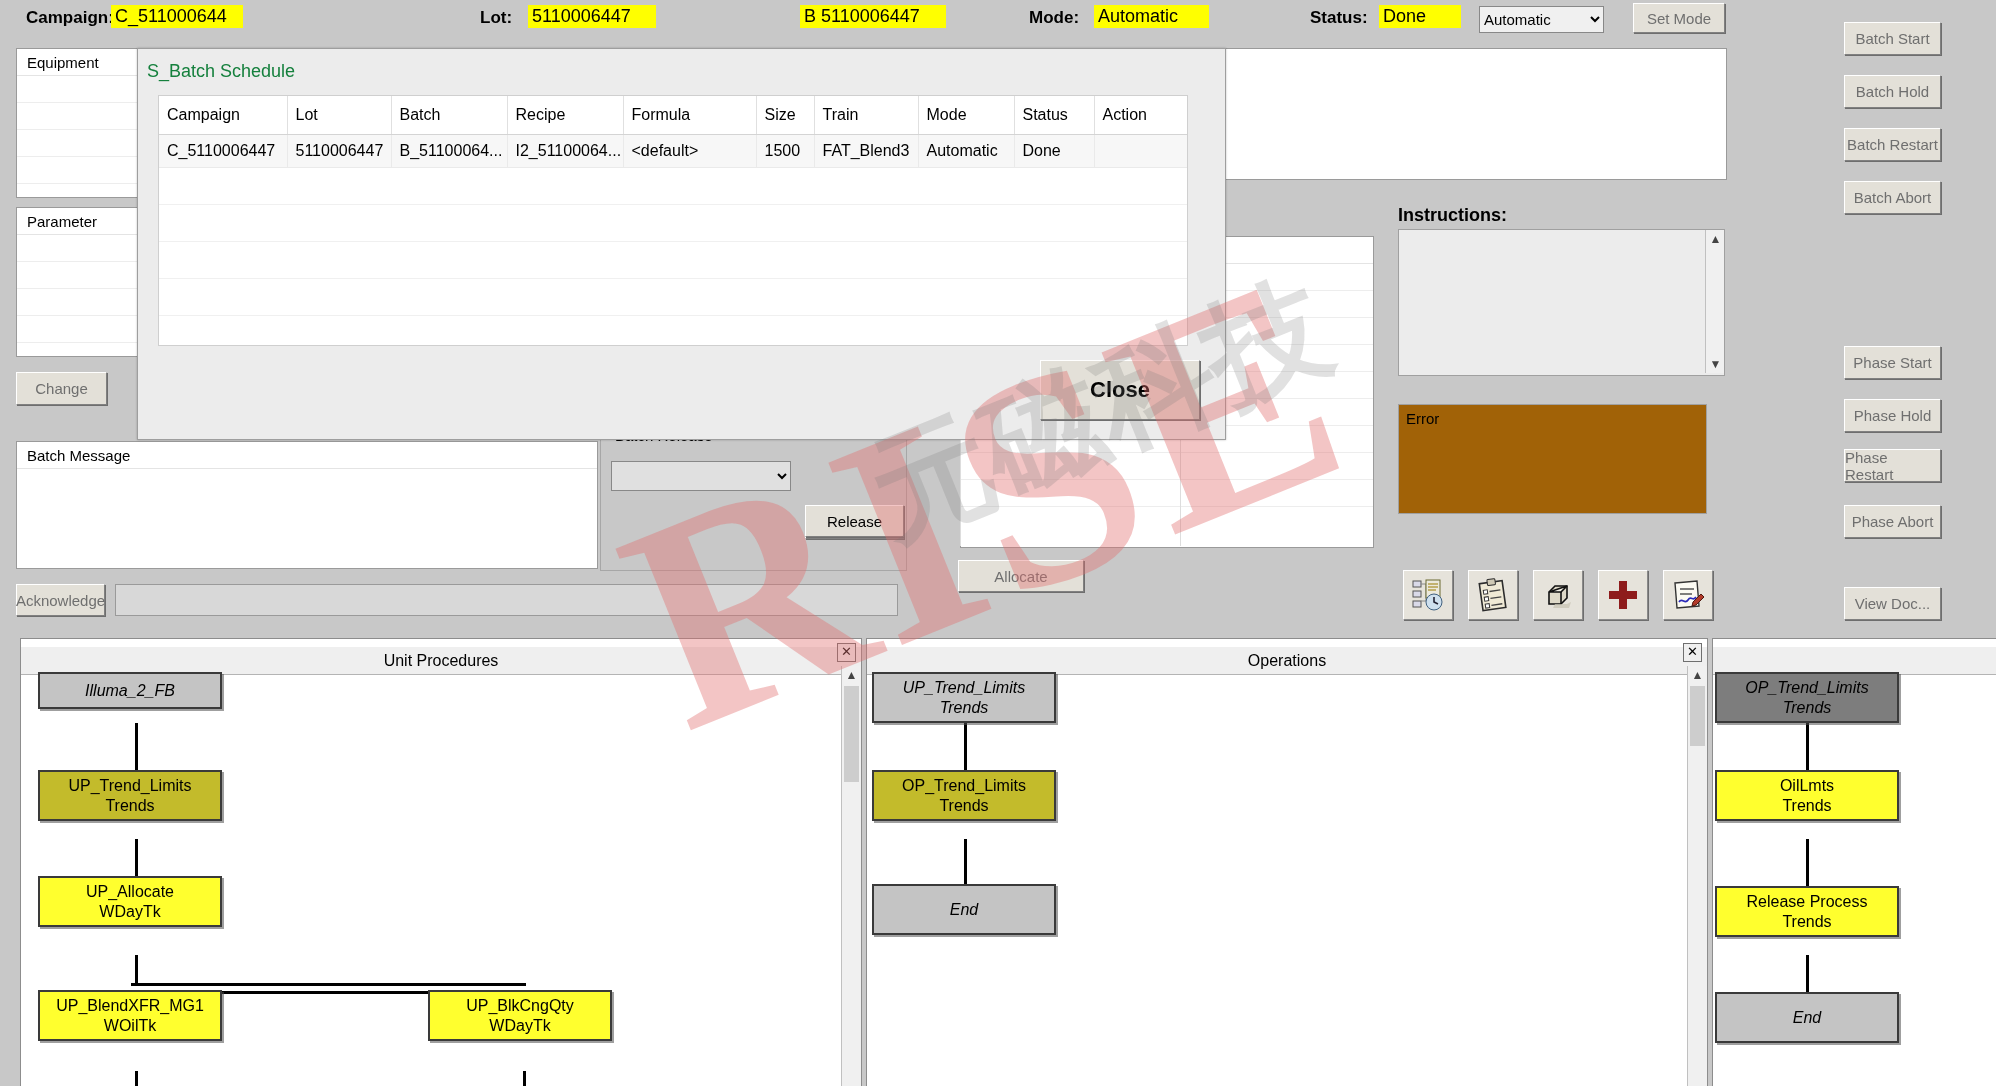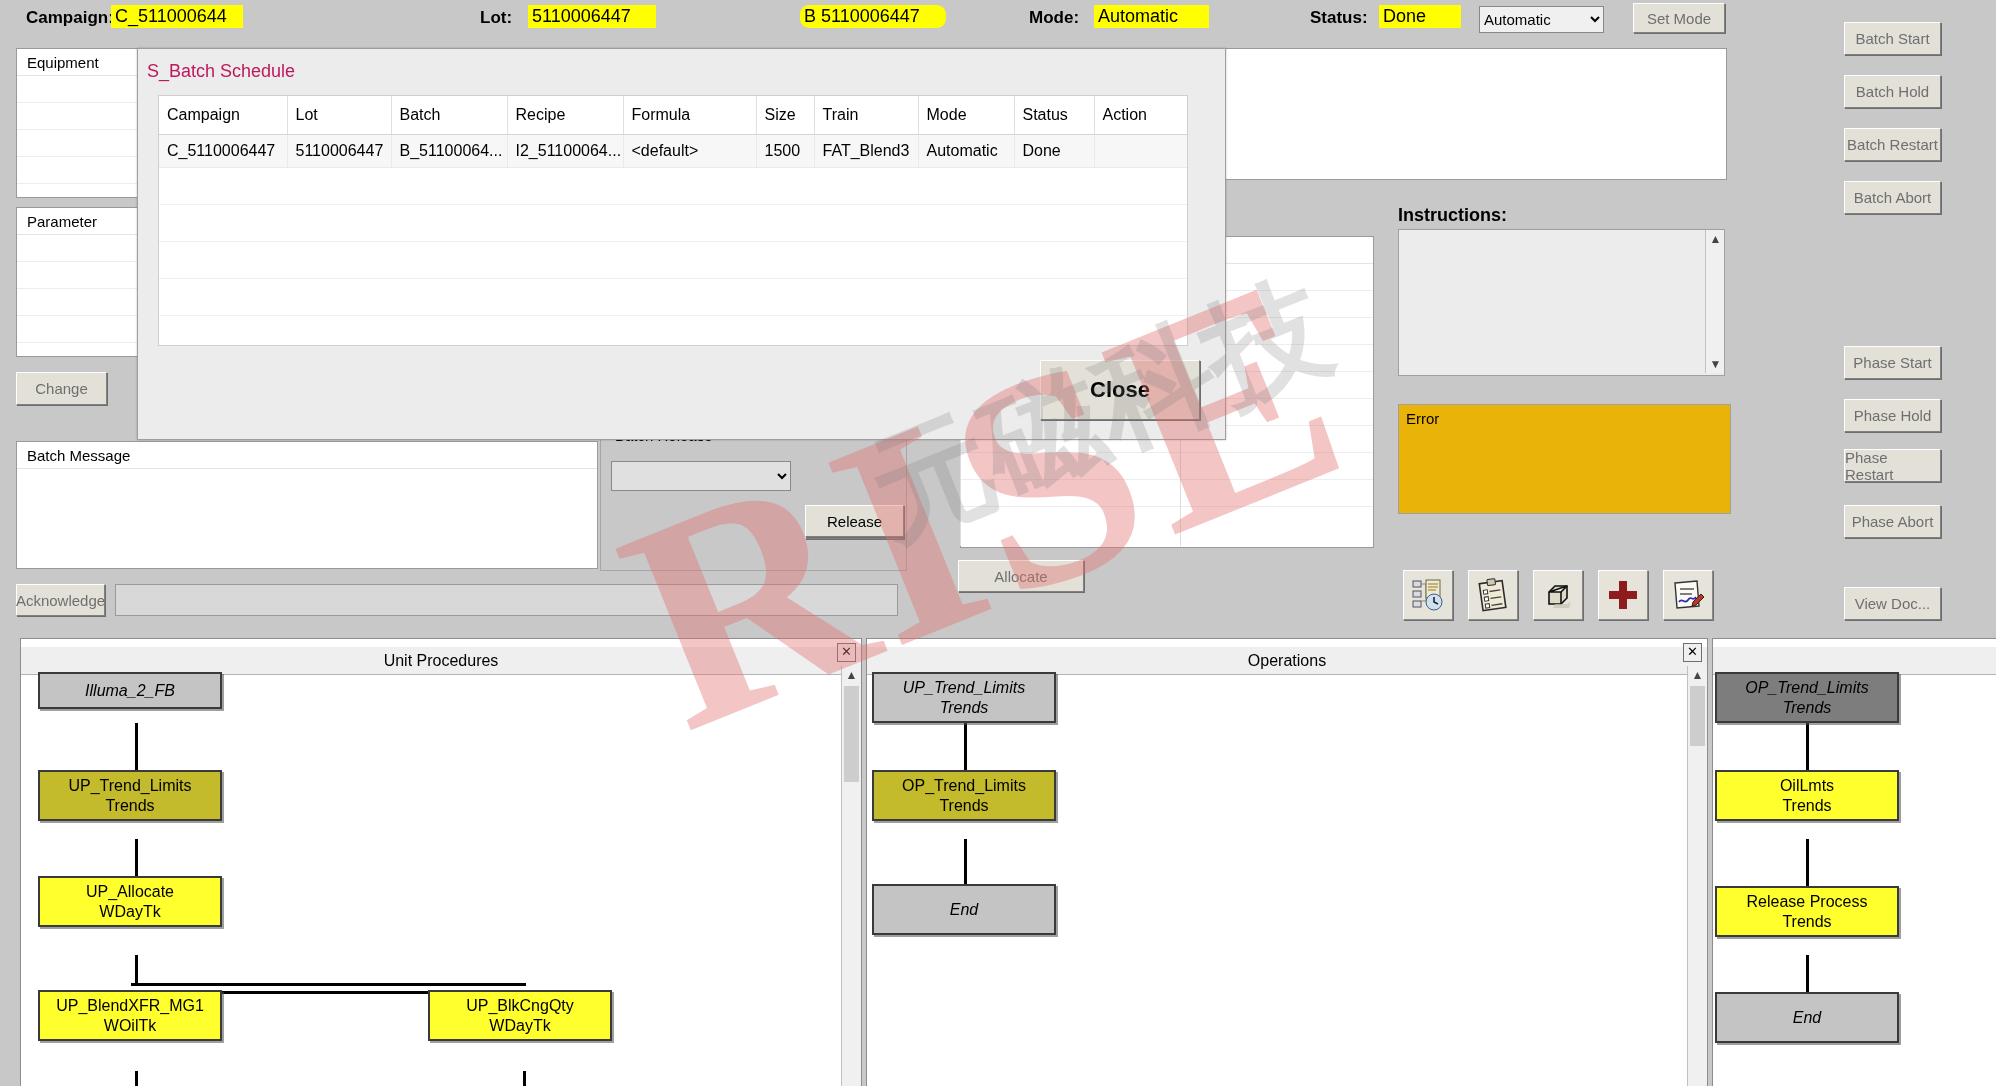--- a/index.html
+++ b/index.html
@@ -68,21 +68,21 @@
   }
   .lb-row{height:26px;border-bottom:1px solid #ededed;}
 
   
   #dialog{
     left:137px;top:48px;width:1087px;height:390px;
     background:#ececec;border:1px solid #9e9e9e;
     z-index:30;box-shadow:0 0 2px rgba(0,0,0,.25);
   }
   #dialog-title{
-    position:absolute;left:9px;top:12px;font-size:18px;color:#be185d;
+    position:absolute;left:9px;top:12px;font-size:18px;color:#15803d;
   }
   #dlg-table{
     position:absolute;left:20px;top:46px;width:1028px;height:249px;
     background:#fff;border:1px solid #cfcfcf;overflow:hidden;
   }
   #dlg-table table{border-collapse:collapse;width:100%;table-layout:fixed;}
   #dlg-table th{
     font-weight:normal;font-size:16px;text-align:left;
     padding:5px 6px 5px 8px;border-right:1px solid #e0e0e0;
     border-bottom:1px solid #d4d4d4;background:#fff;height:28px;
@@ -145,21 +145,21 @@
   .sb-arrow{
     position:absolute;left:0;width:19px;height:18px;
     text-align:center;font-size:12px;line-height:18px;color:#444;
   }
   .sb-thumb{position:absolute;left:2px;width:15px;background:#cdcdcd;}
 
   .textpanel{
     position:absolute;background:#ececec;
     border:1px solid #a0a0a0;
   }
-  .textpanel.white{background:#eab308;padding-left:24px;}
+  .textpanel.white{background:#a16207;}
   .tp-label{position:absolute;left:7px;top:5px;font-size:15px;}
 
   .icon-btn{
     position:absolute;width:48px;height:48px;background:#e6e3db;
     border-top:1px solid #fff;border-left:1px solid #fff;
     border-right:1px solid #8a8a8a;border-bottom:1px solid #8a8a8a;
     box-shadow:1px 1px 0 #6e6e6e;
     display:flex;align-items:center;justify-content:center;
     cursor:default;
   }
@@ -173,21 +173,21 @@
 </div>
 
 <div id="topbar" class="abs">
   <span class="tb-label" style="left:26px;">Campaign:</span>
   <span class="tb-val" style="left:111px;width:124px;">C_511000644</span>
 
   <span class="tb-label" style="left:480px;">Lot:</span>
   <span class="tb-val" style="left:528px;width:120px;">5110006447</span>
 
   <span class="tb-label" style="left:735px;margin-top:38px;">Batch:</span>
-  <span class="tb-val" style="left:800px;width:138px;border-radius:9px;">B 5110006447</span>
+  <span class="tb-val" style="left:800px;width:138px;">B 5110006447</span>
 
   <span class="tb-label" style="left:1029px;">Mode:</span>
   <span class="tb-val" style="left:1094px;width:107px;">Automatic</span>
 
   <span class="tb-label" style="left:1310px;">Status:</span>
   <span class="tb-val" style="left:1379px;width:74px;">Done</span>
 
   <select class="w-combo" style="left:1479px;top:6px;width:125px;">
     <option>Automatic</option>
   </select>

